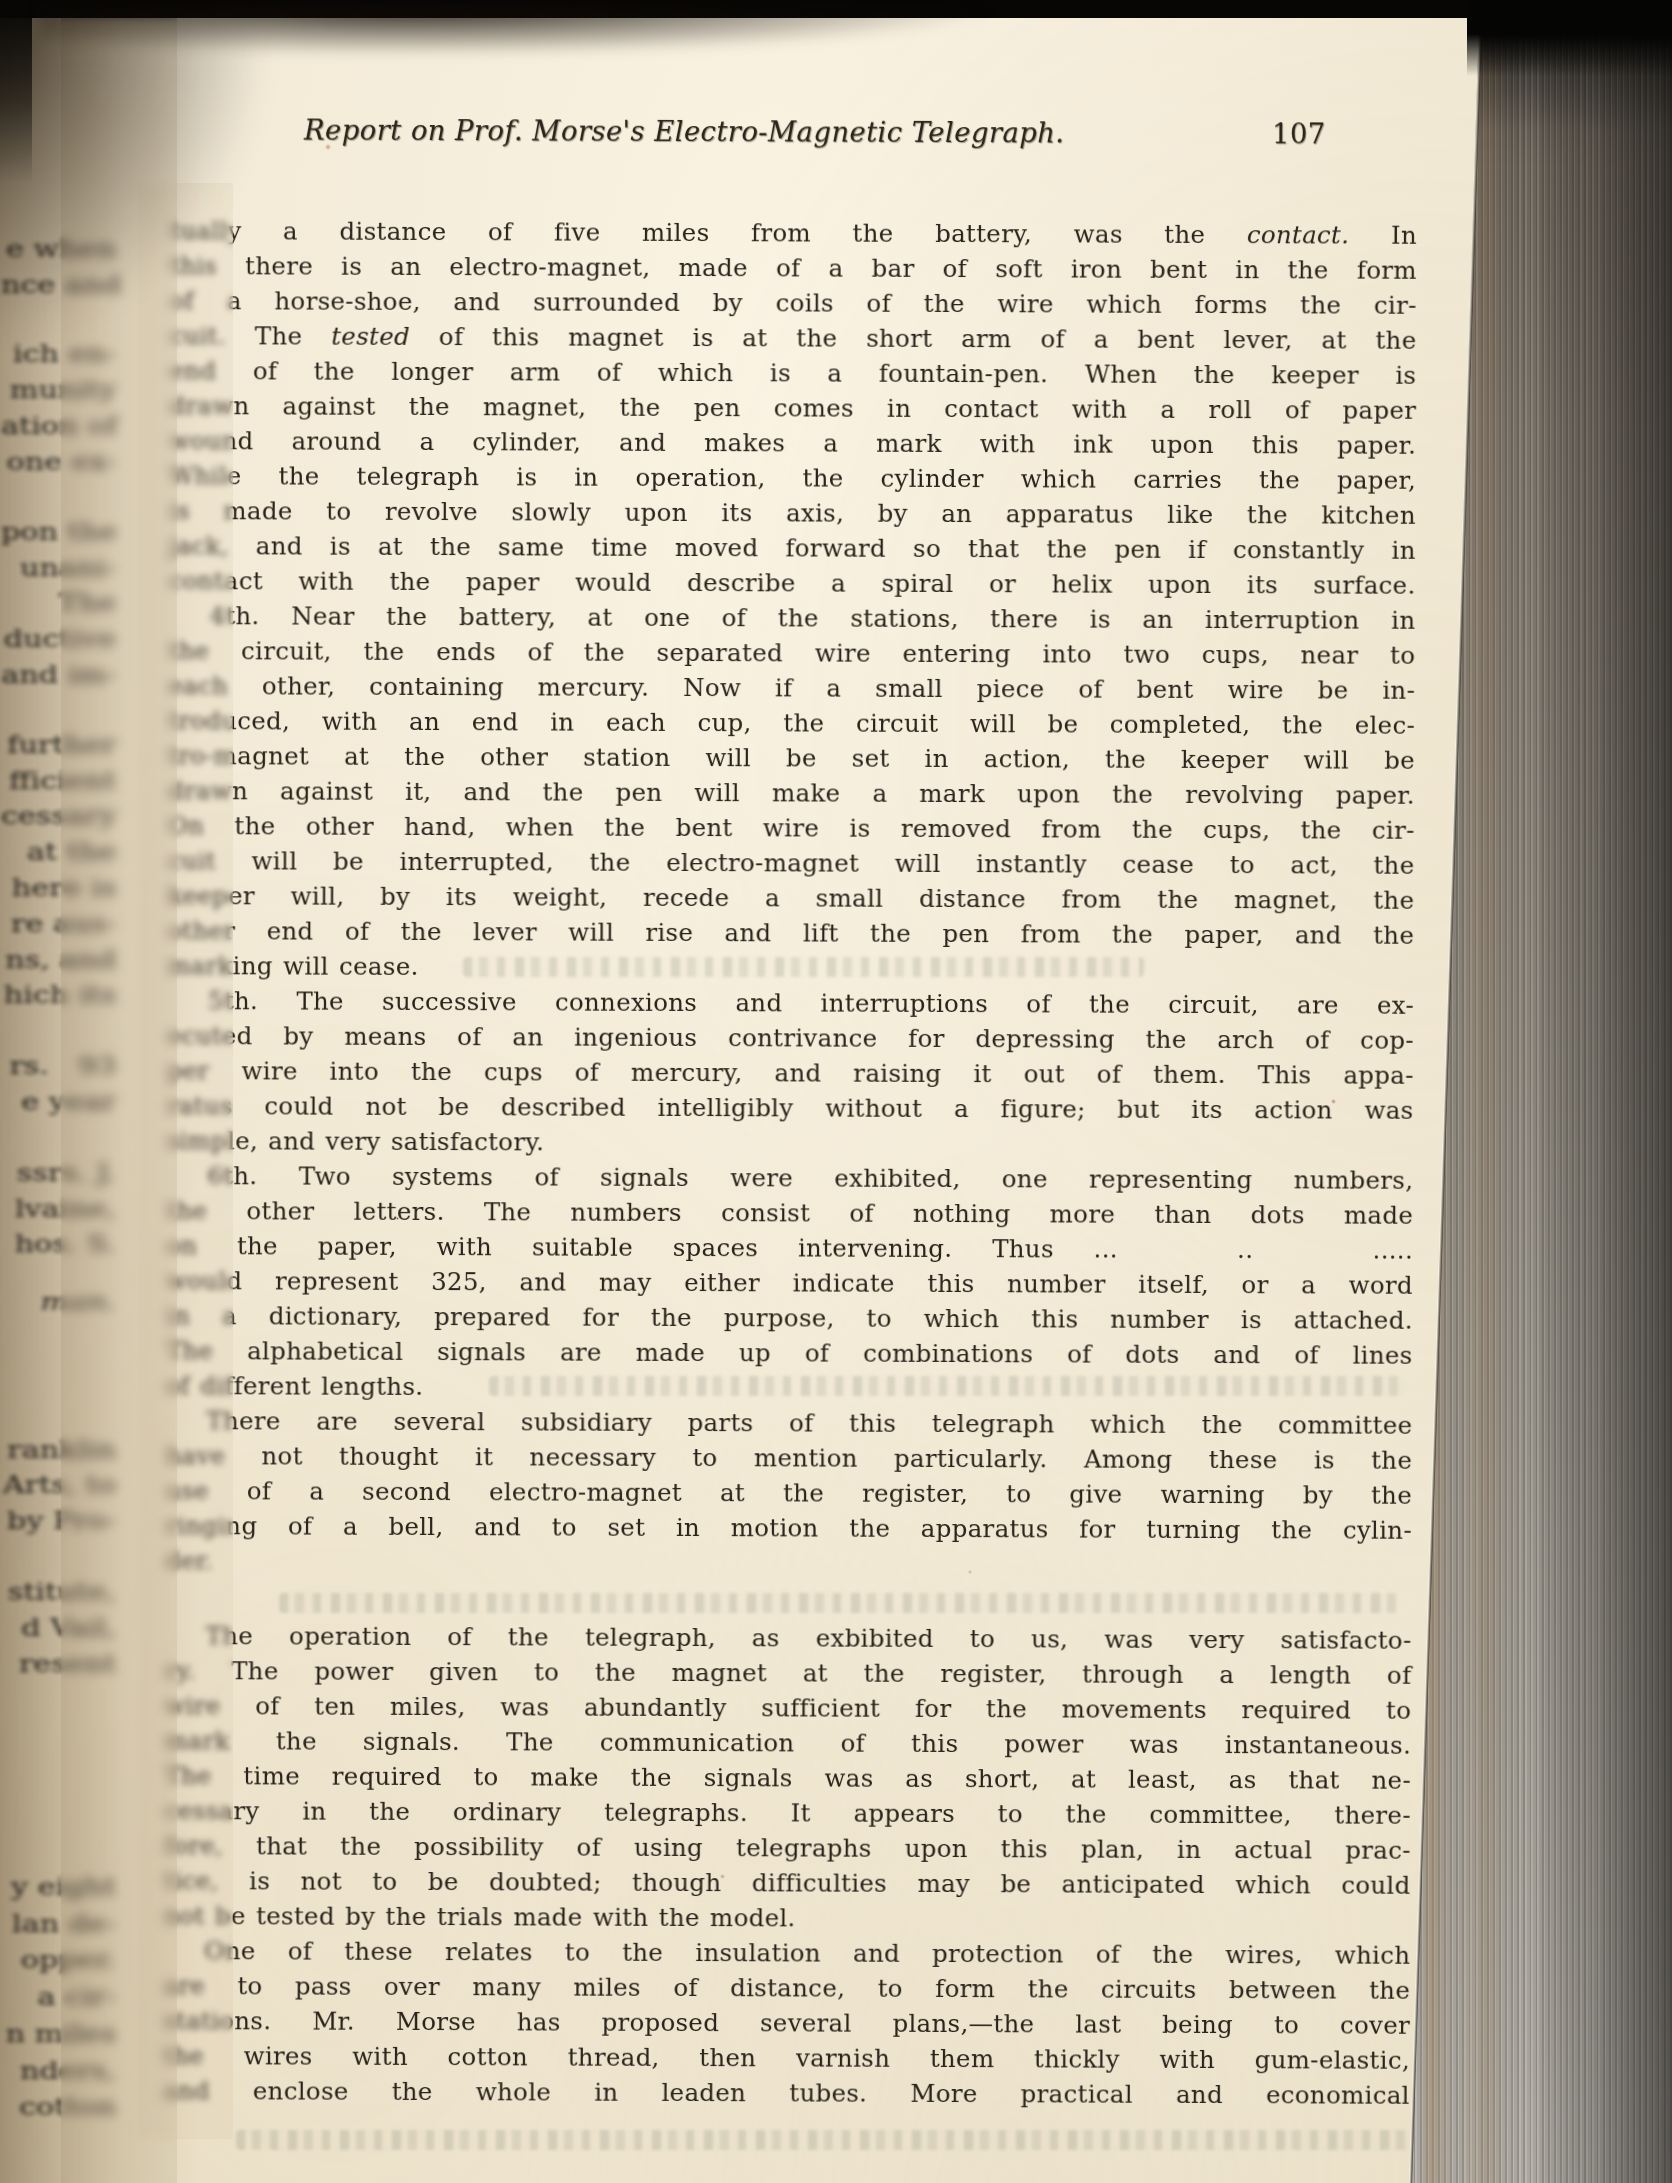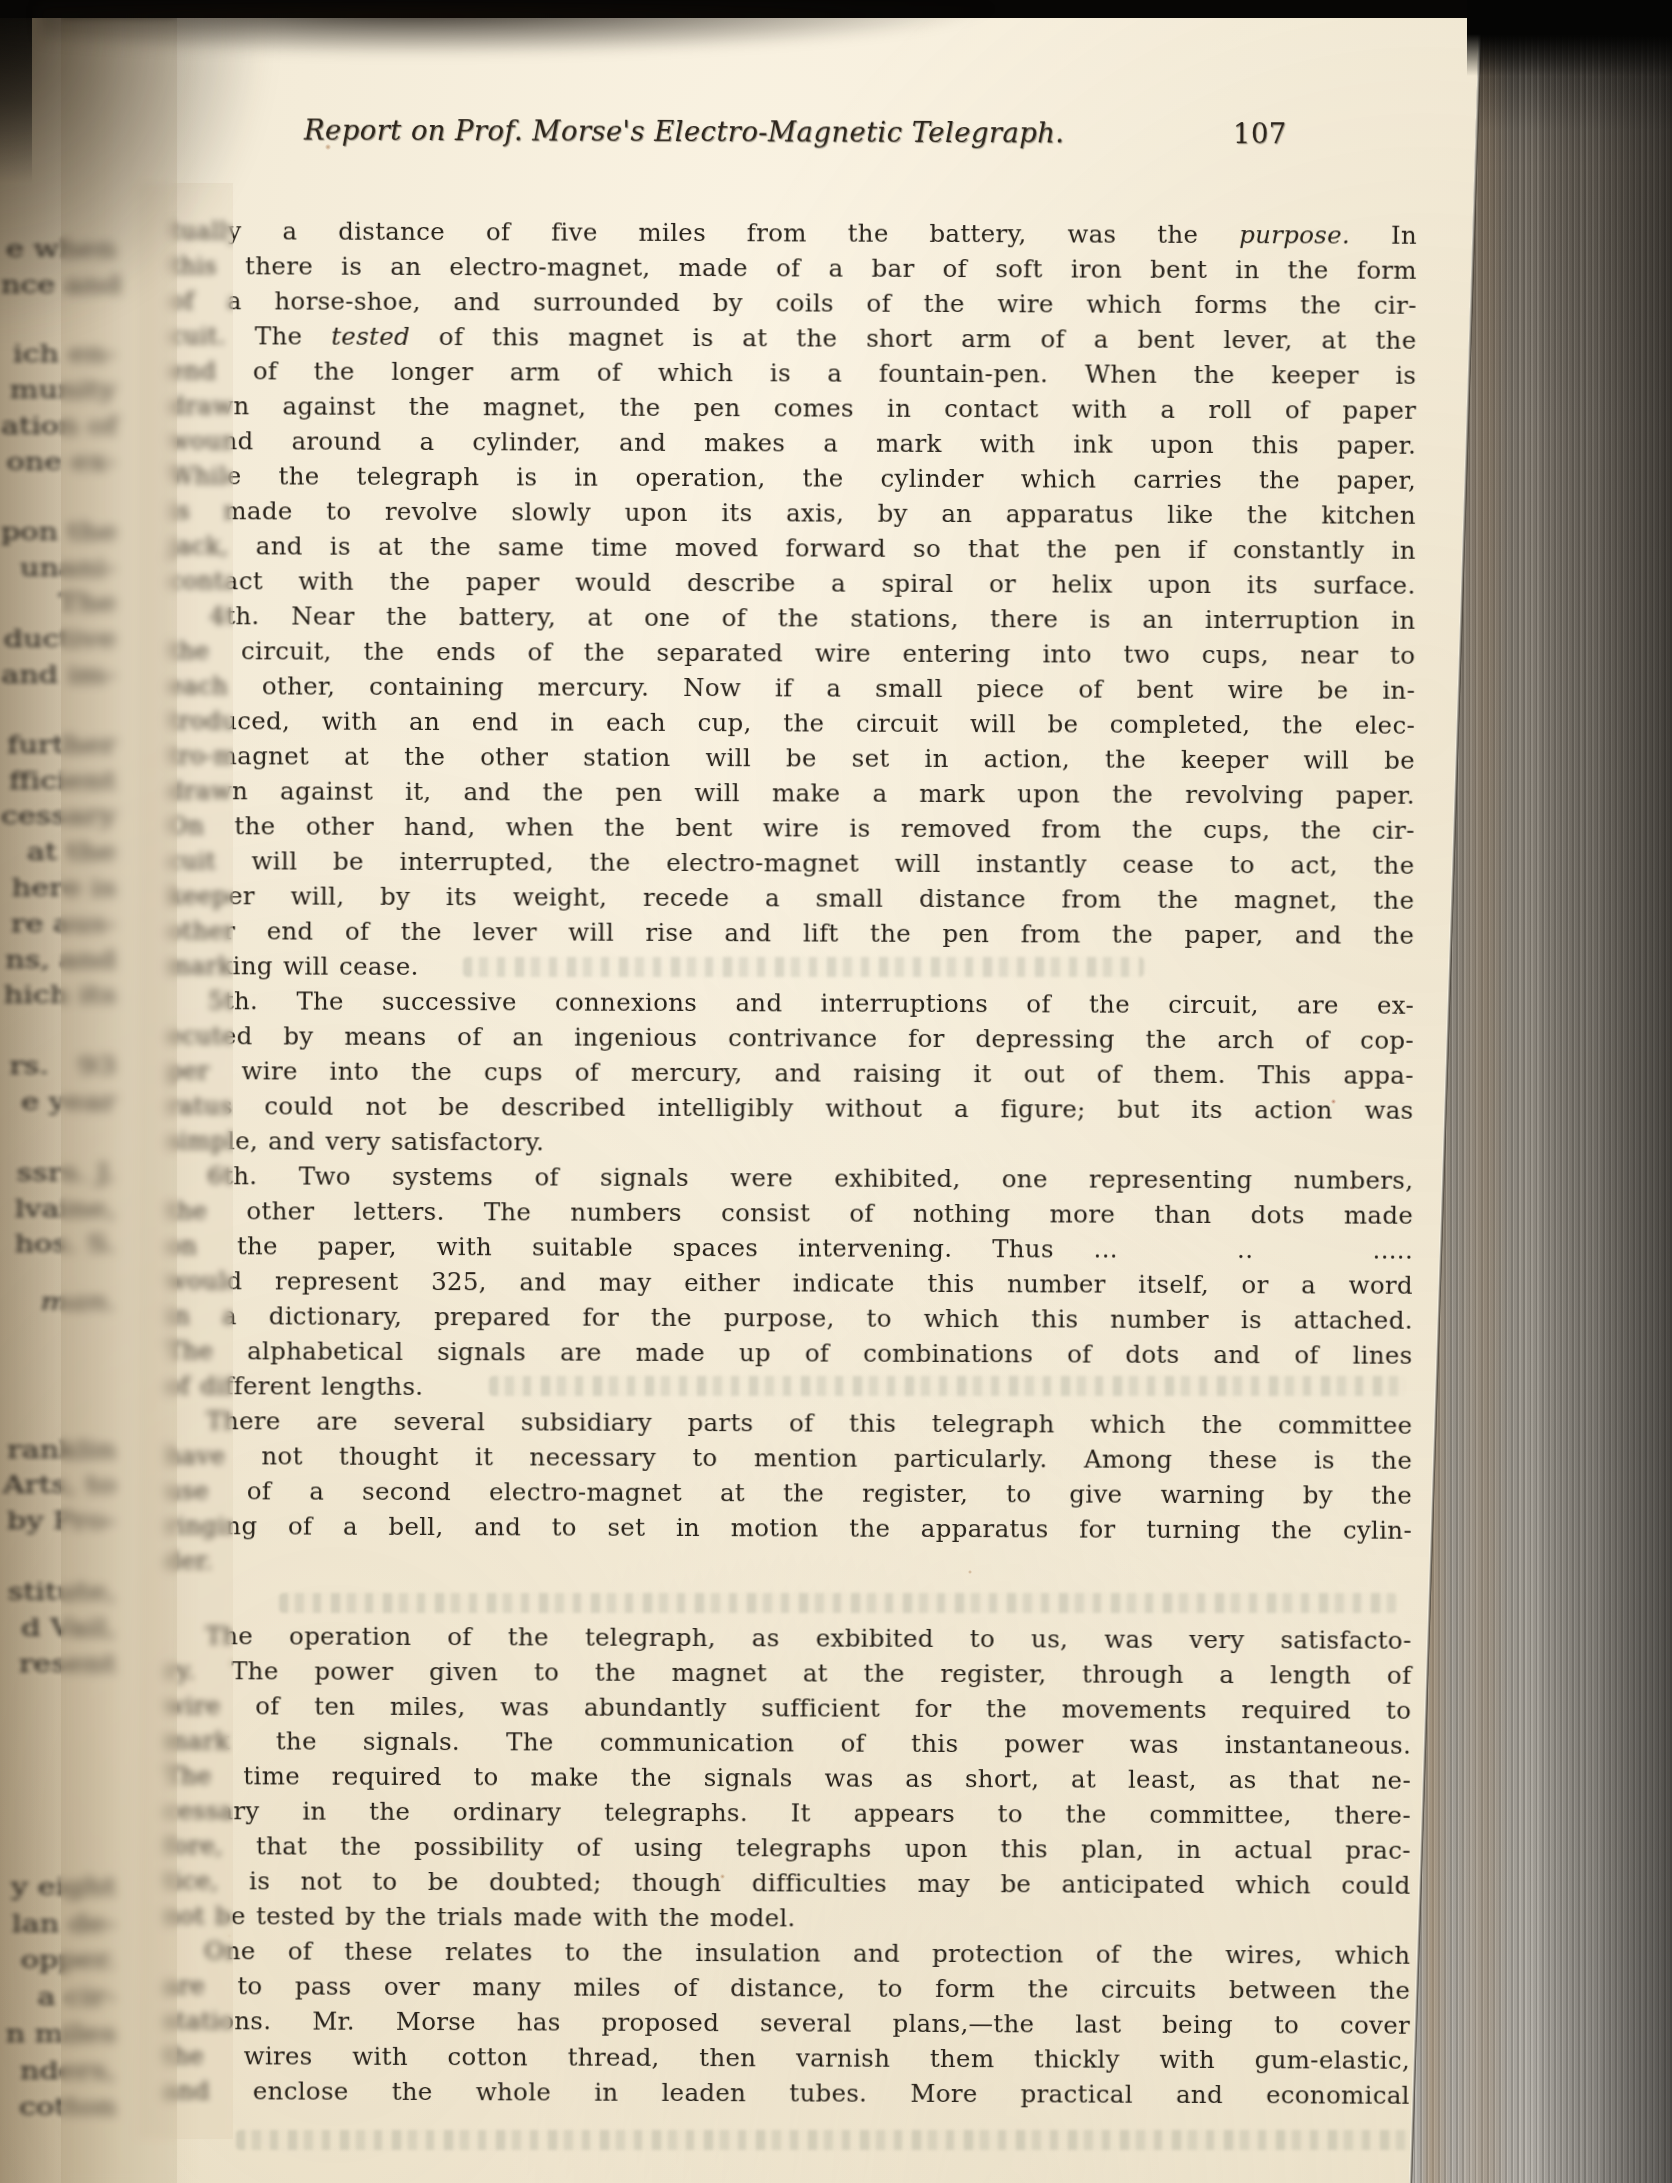--- a/index.html
+++ b/index.html
@@ -42,21 +42,21 @@
   .fore-edge .darktop{position:absolute;inset:0;
     background:linear-gradient(180deg, rgba(0,0,0,.85) 0px, rgba(0,0,0,.35) 48px, transparent 131px);}
   .page-edge-line{position:absolute;left:1479px;top:17.5px;width:2.6px;height:2349px;
     transform:rotate(1.85deg);transform-origin:top left;
     background:linear-gradient(90deg, rgba(255,252,240,.85), rgba(46,40,32,.8));}
   
   .header{position:absolute;left:170px;top:113px;width:1247px;height:39px;color:#2b241b;
     transform:rotate(0.22deg);transform-origin:0 0;filter:blur(0.5px);
     font-style:italic;font-size:27.5px;letter-spacing:0.4px;}
   .header .title{position:absolute;left:134px;top:0;text-shadow:0.9px 0.9px 0.9px rgba(45,36,24,.45);}
-  .header .pageno{position:absolute;left:1063px;top:0;font-style:normal;
+  .header .pageno{position:absolute;left:1102px;top:0;font-style:normal;
     text-shadow:0.9px 0.9px 0.9px rgba(45,36,24,.45);}
   
   .text-block{position:absolute;left:170px;top:213px;width:1247px;color:#29231b;
     transform:rotate(0.22deg);transform-origin:0 0;filter:blur(0.2px);
     font-size:24.5px;line-height:35px;letter-spacing:0.3px;word-spacing:2.2px;}
   .line{height:35px;overflow:visible;}
   .line.j{text-align:justify;text-align-last:justify;}
   .line.e{text-align:left;}
   .line.ind{text-indent:41px;}
   .line.gap{margin-top:40px;}
@@ -127,21 +127,21 @@
       <div class="fragment" style="top: 2058px;">nders,</div>
       <div class="fragment" style="top: 2094px;">cotton</div>
     </div>
 
   <div class="header">
     <span class="title">Report on Prof. Morse's Electro-Magnetic Telegraph.</span>
     <span class="pageno">107</span>
   </div>
 
   <div class="text-block" id="text-block">
-      <div class="line j"><span>tually a distance of five miles from the battery, was the </span><em>purpose.</em><span> In</span></div>
+      <div class="line j"><span>tually a distance of five miles from the battery, was the </span><em>contact.</em><span> In</span></div>
       <div class="line j"><span>this there is an electro-magnet, made of a bar of soft iron bent in the form</span></div>
       <div class="line j"><span>of a horse-shoe, and surrounded by coils of the wire which forms the cir-</span></div>
       <div class="line j"><span>cuit. The </span><em>tested</em><span> of this magnet is at the short arm of a bent lever, at the</span></div>
       <div class="line j"><span>end of the longer arm of which is a fountain-pen. When the keeper is</span></div>
       <div class="line j"><span>drawn against the magnet, the pen comes in contact with a roll of paper</span></div>
       <div class="line j"><span>wound around a cylinder, and makes a mark with ink upon this paper.</span></div>
       <div class="line j"><span>While the telegraph is in operation, the cylinder which carries the paper,</span></div>
       <div class="line j"><span>is made to revolve slowly upon its axis, by an apparatus like the kitchen</span></div>
       <div class="line j"><span>jack, and is at the same time moved forward so that the pen if constantly in</span></div>
       <div class="line j"><span>contact with the paper would describe a spiral or helix upon its surface.</span></div>

